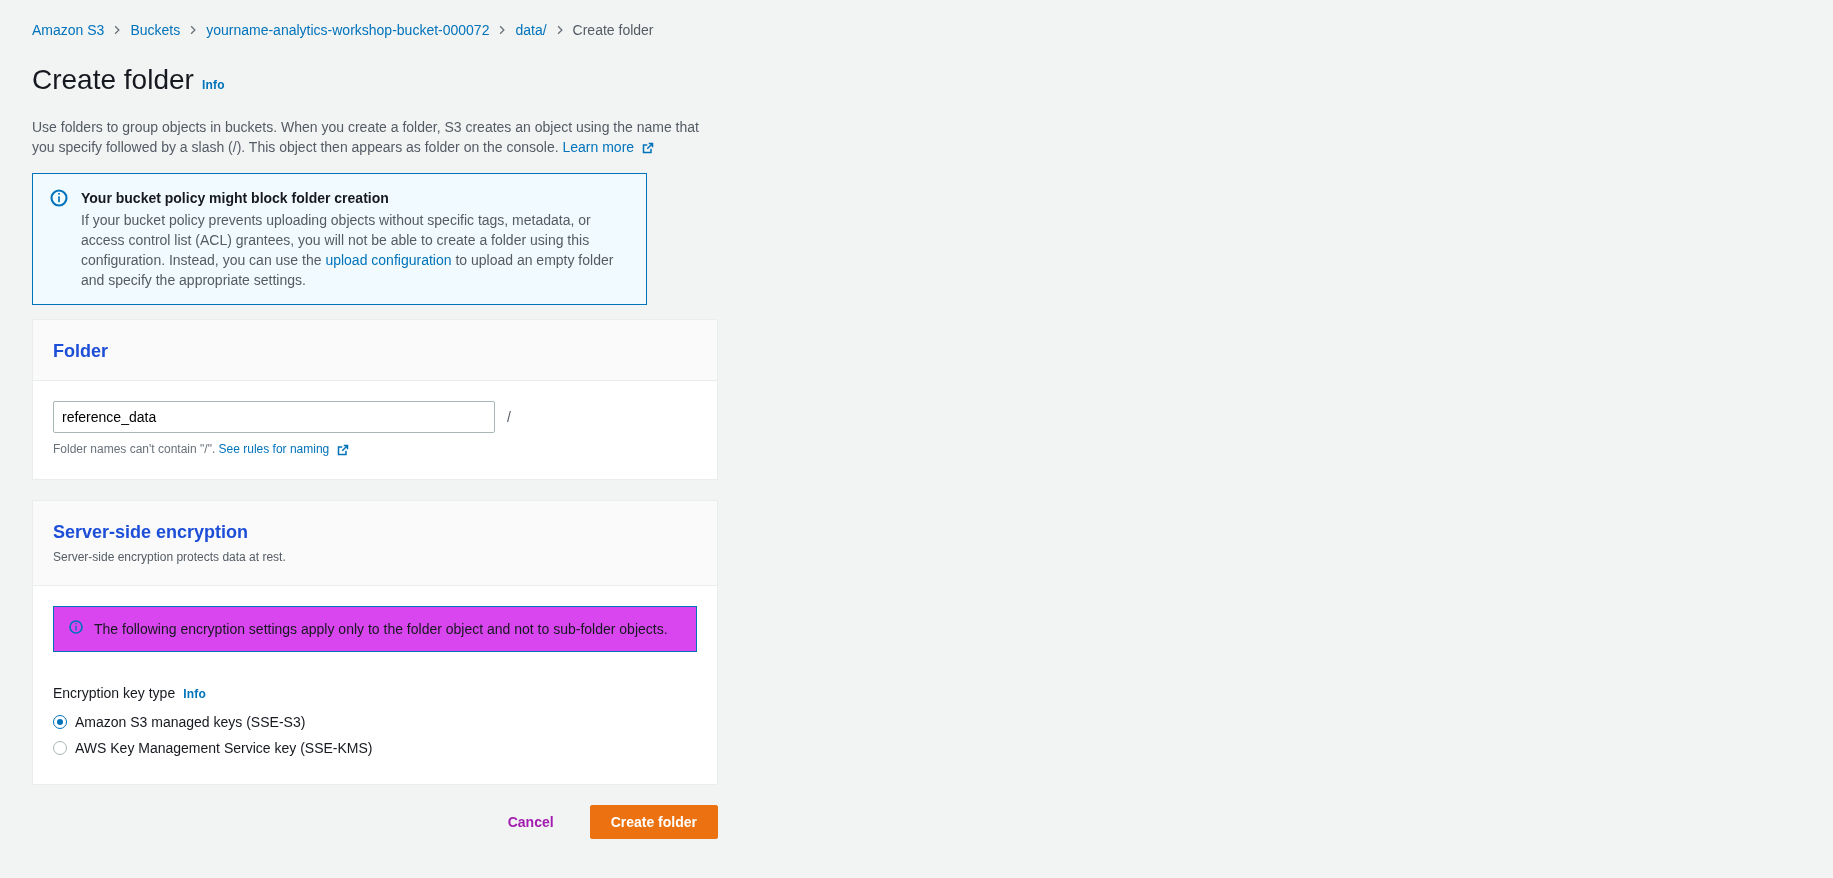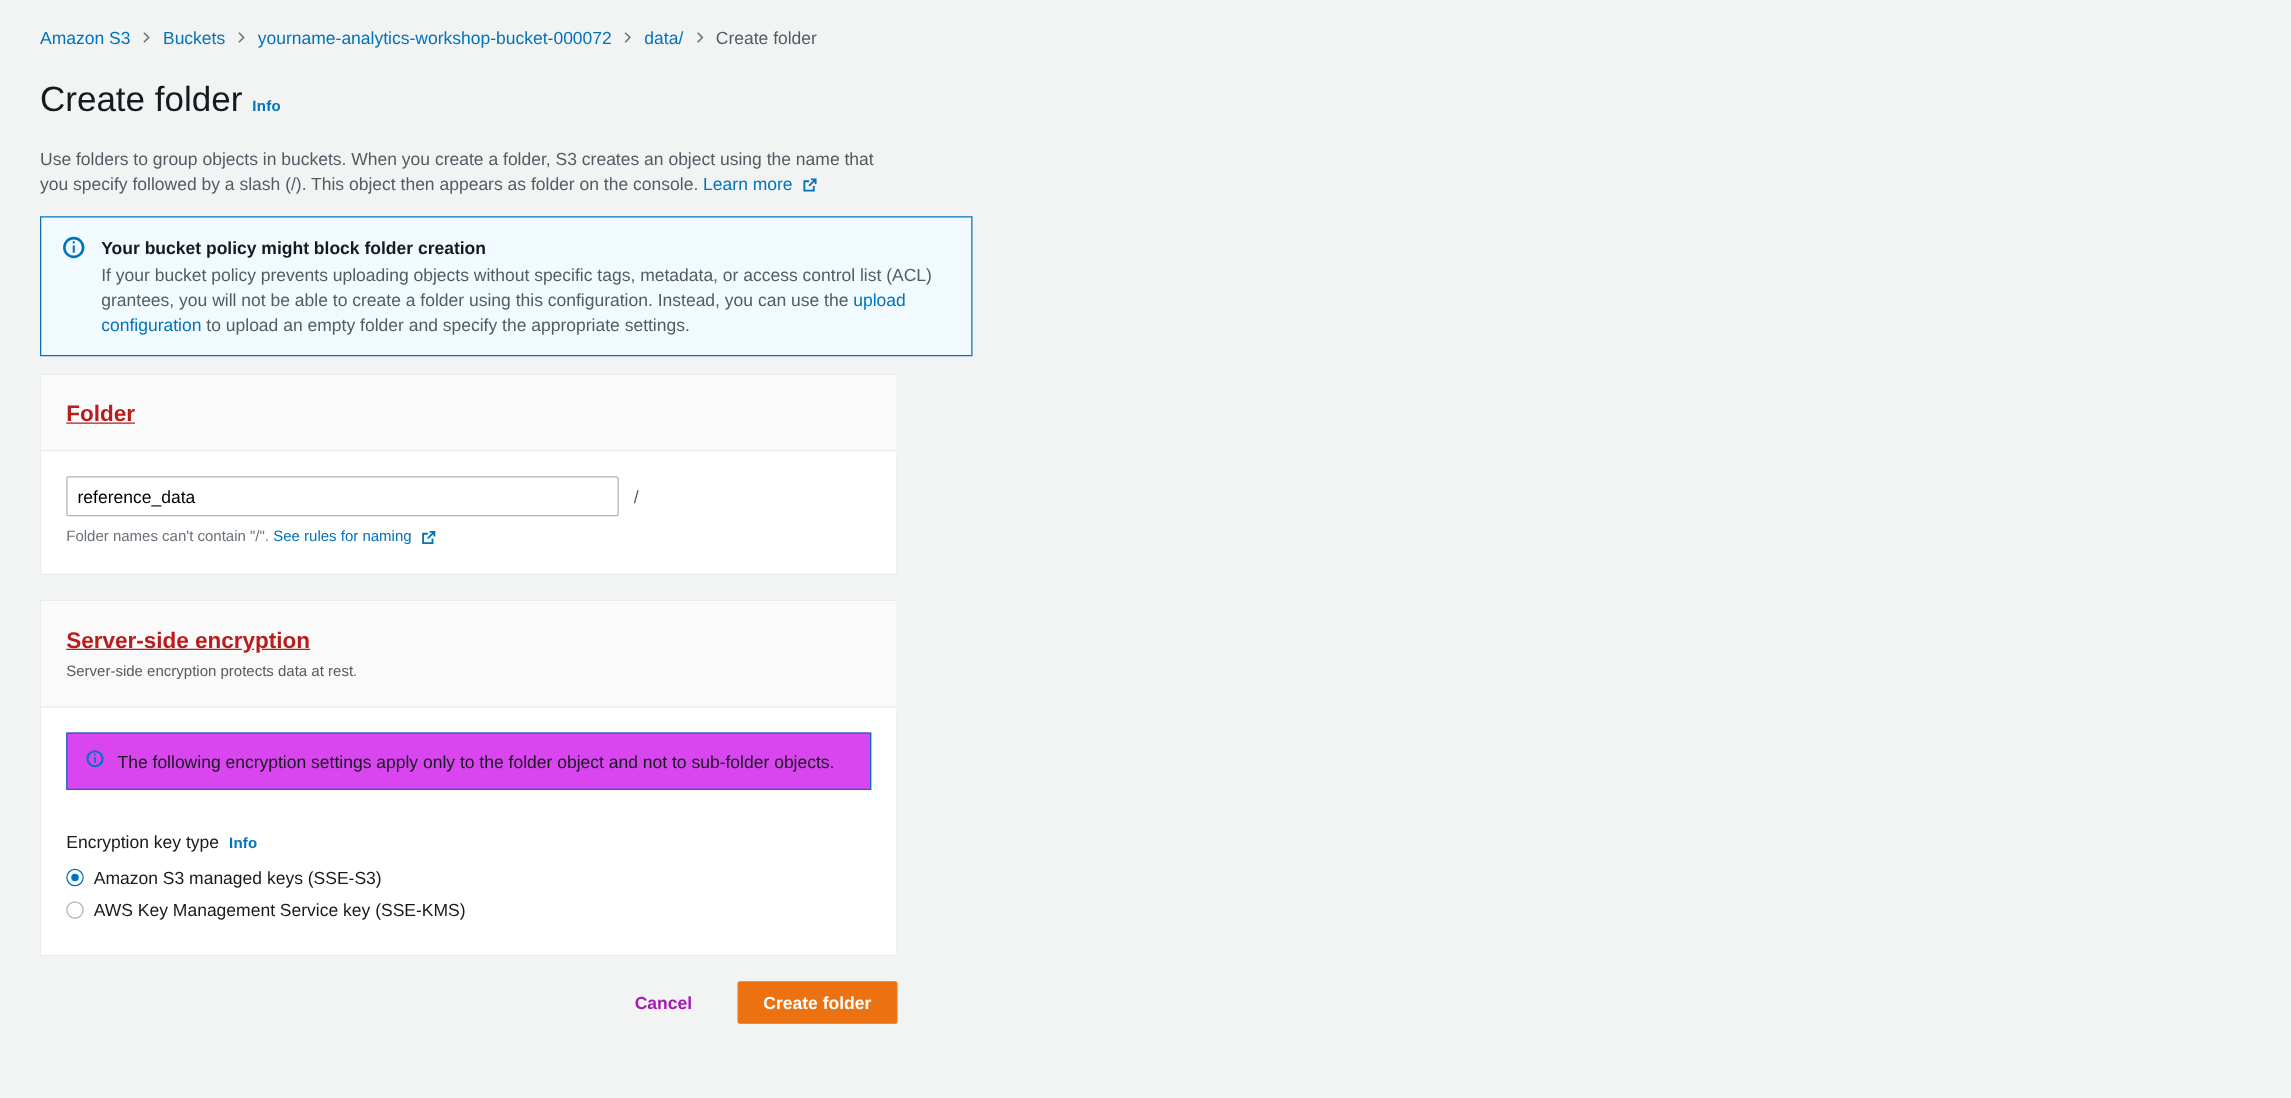--- a/index.html
+++ b/index.html
@@ -55,21 +55,21 @@
     background: #fff;
     margin-bottom: 20px;
     width: 686px;
   }
   .alert {
     border: 1px solid #0073bb;
     background: #f1faff;
     display: flex;
     gap: 12px;
     padding: 14px 16px;
-    width: 746px;
+    width: 615px;
     margin-bottom: 14px;
   }
   .alert-small {
     border: 1px solid #0073bb;
     background: #d946ef;
     display: flex;
     gap: 10px;
     padding: 12px 14px;
     align-items: flex-start;
   }
@@ -80,22 +80,21 @@
   .panel-header {
     padding: 20px 20px 18px 20px;
     background: #fafafa;
     border-bottom: 1px solid #eaeded;
   }
   .panel-header h2 {
     margin:0;
     font-size:18px;
     line-height:22px;
     font-weight:700;
-    color:#b91c1c;
-    text-decoration:underline;
+    color:#1d4ed8;
   }
   .panel-header p.sub { margin:4px 0 0 0; font-size:12px; color:#545b64;}
   .panel-body { padding: 20px; }
   .form-label { display:block; margin-bottom:6px; color:#16191f;}
   .input-row { display:flex; align-items:center; gap:12px;}
   .text-input {
     width: 442px;
     padding: 5px 8px;
     border: 1px solid #aab7b8;
     border-radius: 2px;

